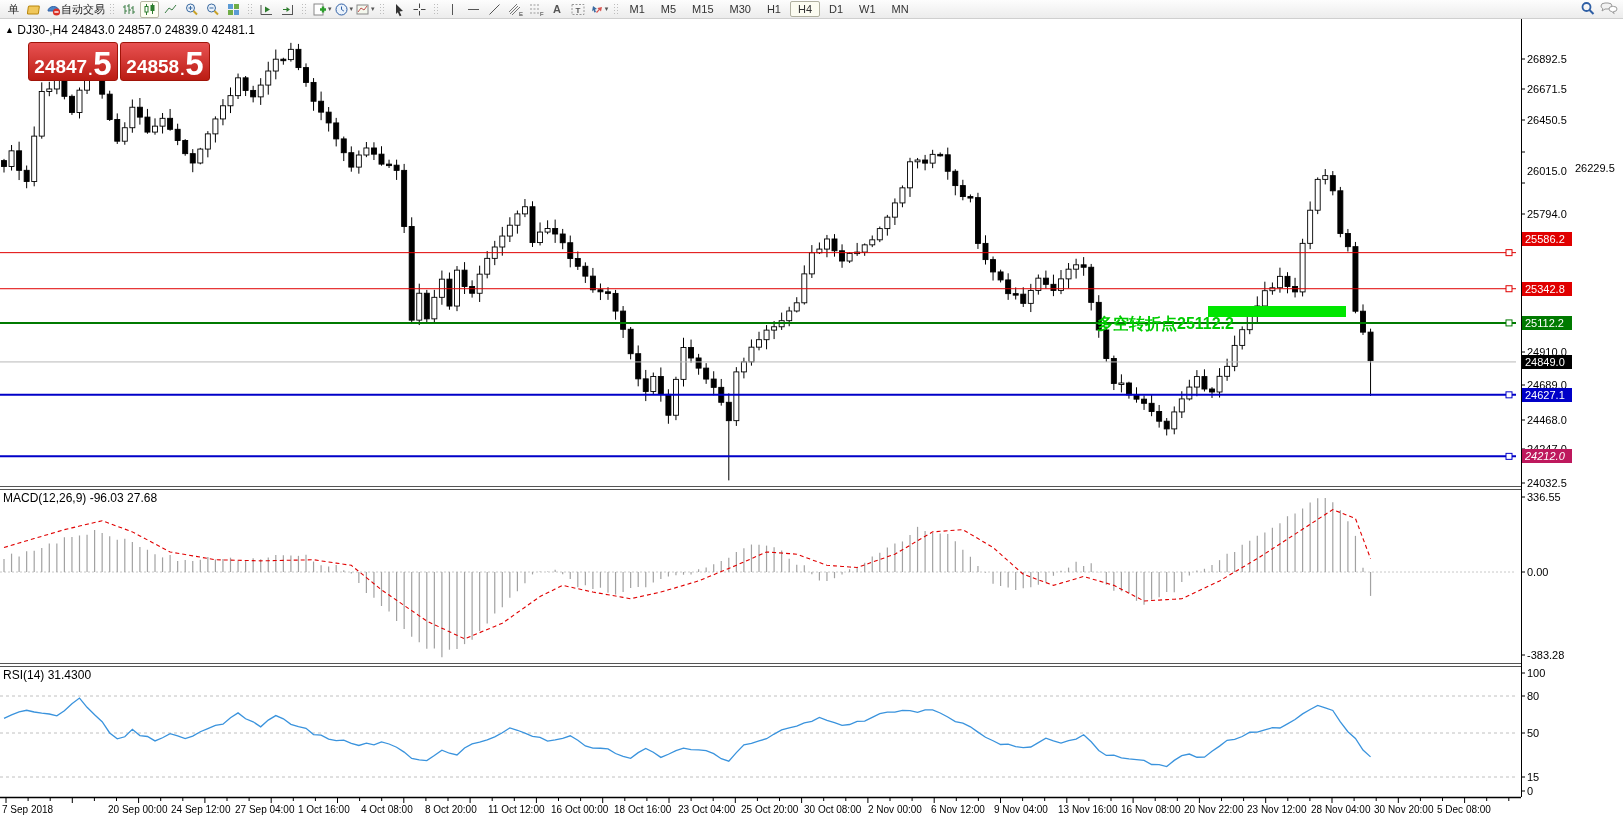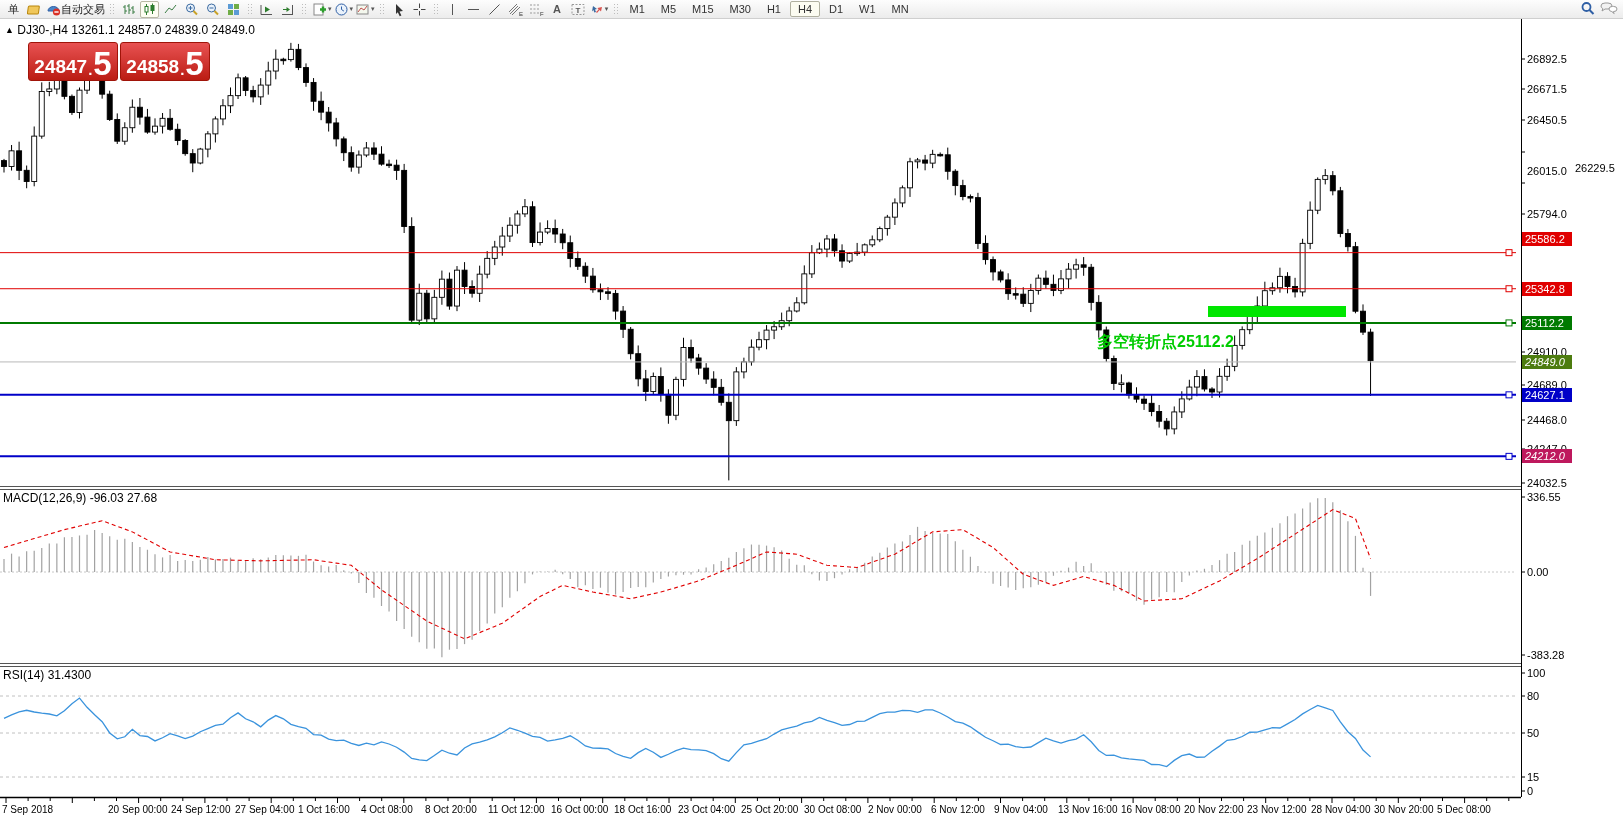--- a/index.html
+++ b/index.html
@@ -890,42 +890,42 @@
       <svg width="20" height="16">
           <path d="M2 5a4 3 0 0 1 4-3h3a4 3 0 0 1 0 6l-3 0-3 2 .8-2.4A4 3 0 0 1 2 5z" fill="#f2f2f2" stroke="#999"></path>
           <path d="M10 8a3.5 2.6 0 0 1 3.5-2.6h1A3.5 2.6 0 0 1 18 8a3.5 2.6 0 0 1-3.5 2.6h-.3l1 2-2.4-2A3.5 2.6 0 0 1 10 8z" fill="#fff" stroke="#999"></path>
         </svg>
     </span>
   </div>
 
   <div class="symbol-info">
     <span class="tri">▲</span>
     <span>DJ30-,H4</span>
-    <span>13261.1 24857.0 24839.0 24849.0</span>
+    <span>24843.0 24857.0 24839.0 42481.1</span>
   </div>
 
   <div class="trade-panel">
     <div class="tp-row2">
       <div class="price-box">
         <span class="pb-main">24847</span>
           <span class="pb-dot">.</span>
           <span class="pb-frac">5</span>
       </div>
       <div class="price-box">
         <span class="pb-main">24858</span>
           <span class="pb-dot">.</span>
           <span class="pb-frac">5</span>
       </div>
     </div>
   </div>
 
   <div class="ind-label" style="left:3px;top:491px;">MACD(12,26,9) -96.03 27.68</div>
   <div class="ind-label" style="left:3px;top:668px;">RSI(14) 31.4300</div>
 
-  <div class="annotation" id="annotation" style="left: 1097px; top: 314px; color: rgb(0, 204, 0); margin-top: 18px;">多空转折点25112.2</div>
+  <div class="annotation" id="annotation" style="left: 1097px; top: 314px; color: rgb(0, 204, 0);">多空转折点25112.2</div>
 
   <div id="price-ticks">
       <div class="ptick" style="top: 59px;">26892.5</div>
       <div class="ptick" style="top: 89px;">26671.5</div>
       <div class="ptick" style="top: 120px;">26450.5</div>
       <div class="ptick" style="top: 168px; margin-left: 48px;">26229.5</div>
       <div class="ptick" style="top: 171px;">26015.0</div>
       <div class="ptick" style="top: 214px;">25794.0</div>
       <div class="ptick" style="top: 352px;">24910.0</div>
       <div class="ptick" style="top: 385px;">24689.0</div>
@@ -938,21 +938,21 @@
       <div class="ptick" style="top: 673px;">100</div>
       <div class="ptick" style="top: 696px;">80</div>
       <div class="ptick" style="top: 733px;">50</div>
       <div class="ptick" style="top: 777px;">15</div>
       <div class="ptick" style="top: 791px;">0</div>
     </div>
   <div id="badges">
       <div class="badge" style="top: 239px; background: rgb(224, 0, 0);">25586.2</div>
       <div class="badge" style="top: 289px; background: rgb(224, 0, 0);">25342.8</div>
       <div class="badge" style="top: 323px; background: rgb(0, 122, 0);">25112.2</div>
-      <div class="badge" style="top: 362px; background: #4d7c0f; font-style: italic;">24849.0</div>
+      <div class="badge" style="top: 362px; background: #000000;">24849.0</div>
       <div class="badge" style="top: 395px; background: rgb(0, 0, 200);">24627.1</div>
       <div class="badge" style="top: 456px; background: #be185d; font-style: italic;">24212.0</div>
     </div>
   <div id="tlabels">
       <div class="tlabel" style="left: 2px;">7 Sep 2018</div>
       <div class="tlabel" style="left: 108px;">20 Sep 00:00</div>
       <div class="tlabel" style="left: 171px;">24 Sep 12:00</div>
       <div class="tlabel" style="left: 235px;">27 Sep 04:00</div>
       <div class="tlabel" style="left: 298px;">1 Oct 16:00</div>
       <div class="tlabel" style="left: 361px;">4 Oct 08:00</div>

